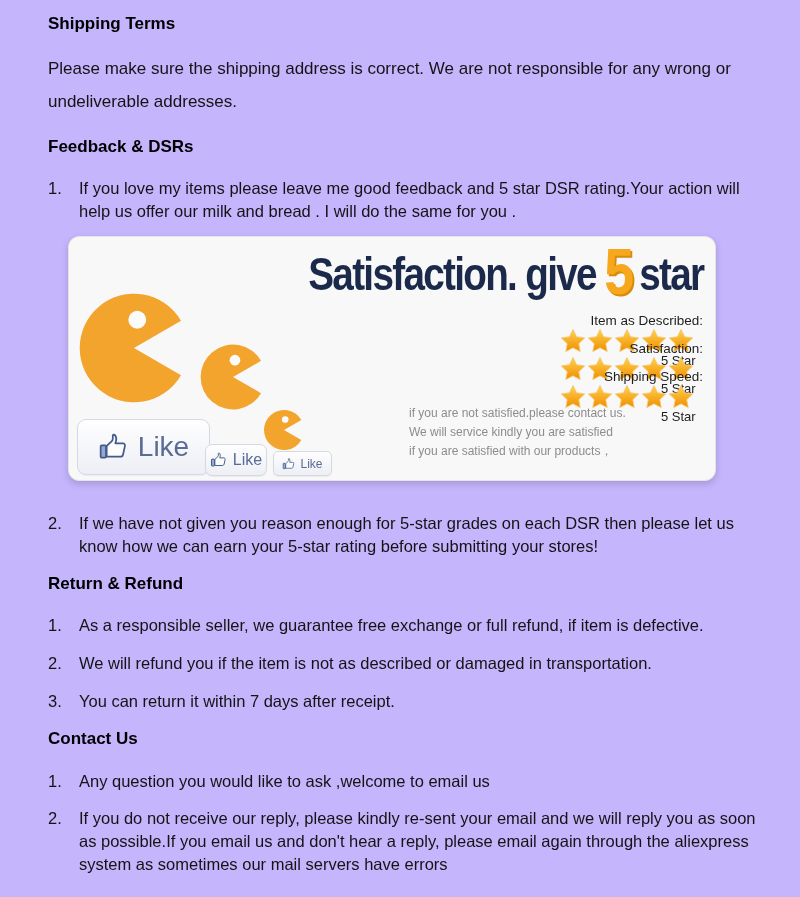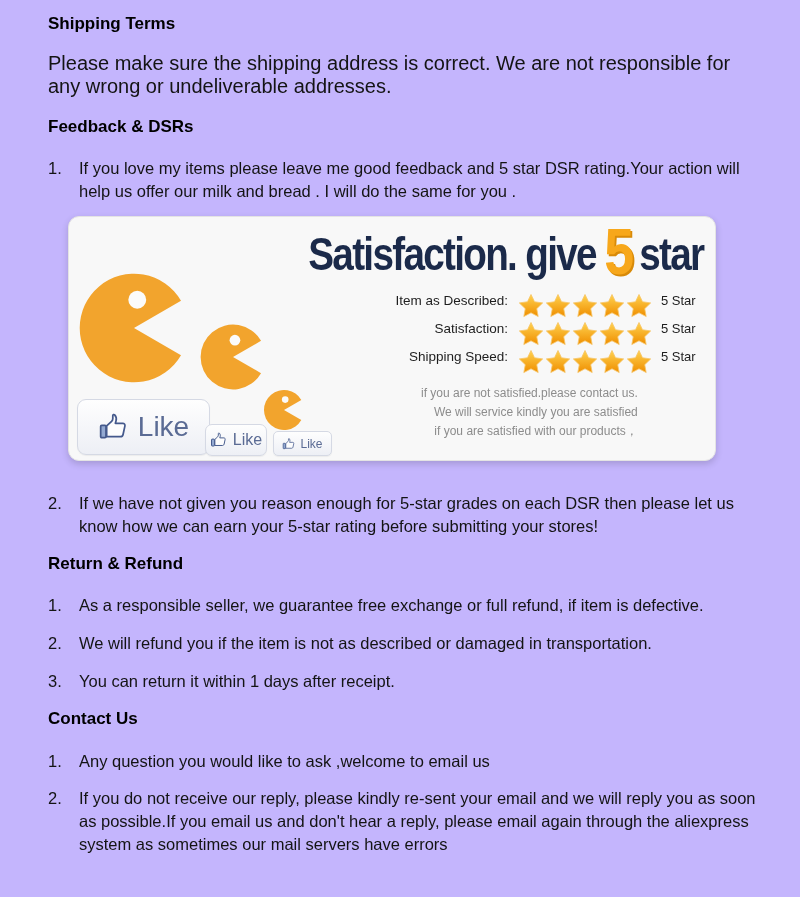--- a/index.html
+++ b/index.html
@@ -5,21 +5,21 @@
   html,body{margin:0;padding:0;background:#ffffff;}
   .page{
     width:800px;height:897px;overflow:hidden;background:#c4b5fd;
     font-family:"Liberation Sans",sans-serif;color:#141414;
     position:relative;box-sizing:border-box;
     padding:14px 42px 0 48px;
   }
   .heading{
     font-size:17px;font-weight:bold;color:#000;line-height:20px;
   }
-  .para{font-size:20px;line-height:23px;}
+  .para{font-size:17px;line-height:33px;}
   .li{display:flex;font-size:16.5px;line-height:23px;}
   .li .num{width:31px;flex:none;}
   .li .txt{flex:1;}
 
   
   #h-shipping{margin-top:0;}
   #p-shipping{margin-top:18px;}
   #h-feedback{margin-top:19px;}
   #f-item1{margin-top:20px;}
   .banner{margin-top:13px;margin-left:20px;}
@@ -47,30 +47,29 @@
   .banner-title .t-num{
     font-size:64px;line-height:58px;color:#f7a71b;margin:0 8px 4px 10px;
     text-shadow:2px 2px 0 #d88a08;
   }
   .pacman{position:absolute;}
   .pac-large{left:8px;top:54px;width:114px;height:114px;}
   .pac-medium{left:130px;top:106px;width:68px;height:68px;}
   .pac-small{left:194px;top:172px;width:42px;height:42px;}
 
   .ratings{position:absolute;top:76px;right:12px;}
-  .rating-row{display:flex;align-items:flex-start;height:28px;}
+  .rating-row{display:flex;align-items:flex-end;height:28px;flex-direction:column;}
   .rating-label{width:150px;text-align:right;font-size:13.5px;color:#1e1e1e;}
   .stars{display:flex;gap:1px;margin:0 9px 0 10px;}
   .stars svg{width:26px;height:25px;display:block;}
   .rating-value{font-size:13px;color:#1e1e1e;width:42px;}
 
   .fine-print{
-    position:absolute;left:352px;top:167px;font-size:12px;line-height:19px;
+    position:absolute;left:340px;top:167px;font-size:12px;line-height:19px;
     color:#8c8c8c;
-    text-align:right;
   }
 
   .like-btn{
     position:absolute;display:flex;align-items:center;justify-content:center;
     background:linear-gradient(#fefefe,#edeff5);
     border:1px solid #d5d9e4;border-radius:7px;color:#5a6b94;
     cursor:pointer;box-shadow:0 1px 1px rgba(0,0,0,0.05);
   }
   .like-lg{left:8px;top:182px;width:131px;height:54px;font-size:28px;gap:8px;border-radius:9px;}
   .like-md{left:136px;top:207px;width:60px;height:30px;font-size:16px;gap:5px;}
@@ -230,21 +229,21 @@
   <div id="r-item1" class="li">
     <span class="num">1.</span>
     <span class="txt">As a responsible seller, we guarantee free exchange or full refund, if item is defective.</span>
   </div>
   <div id="r-item2" class="li">
     <span class="num">2.</span>
     <span class="txt">We will refund you if the item is not as described or damaged in transportation.</span>
   </div>
   <div id="r-item3" class="li">
     <span class="num">3.</span>
-    <span class="txt">You can return it within 1 days after receipt.</span>
+    <span class="txt">You can return it within 7 days after receipt.</span>
   </div>
 
   <div id="h-contact" class="heading">Contact Us</div>
 
   <div id="c-item1" class="li">
     <span class="num">1.</span>
     <span class="txt">Any question you would like to ask ,welcome to email us</span>
   </div>
   <div id="c-item2" class="li">
     <span class="num">2.</span>

